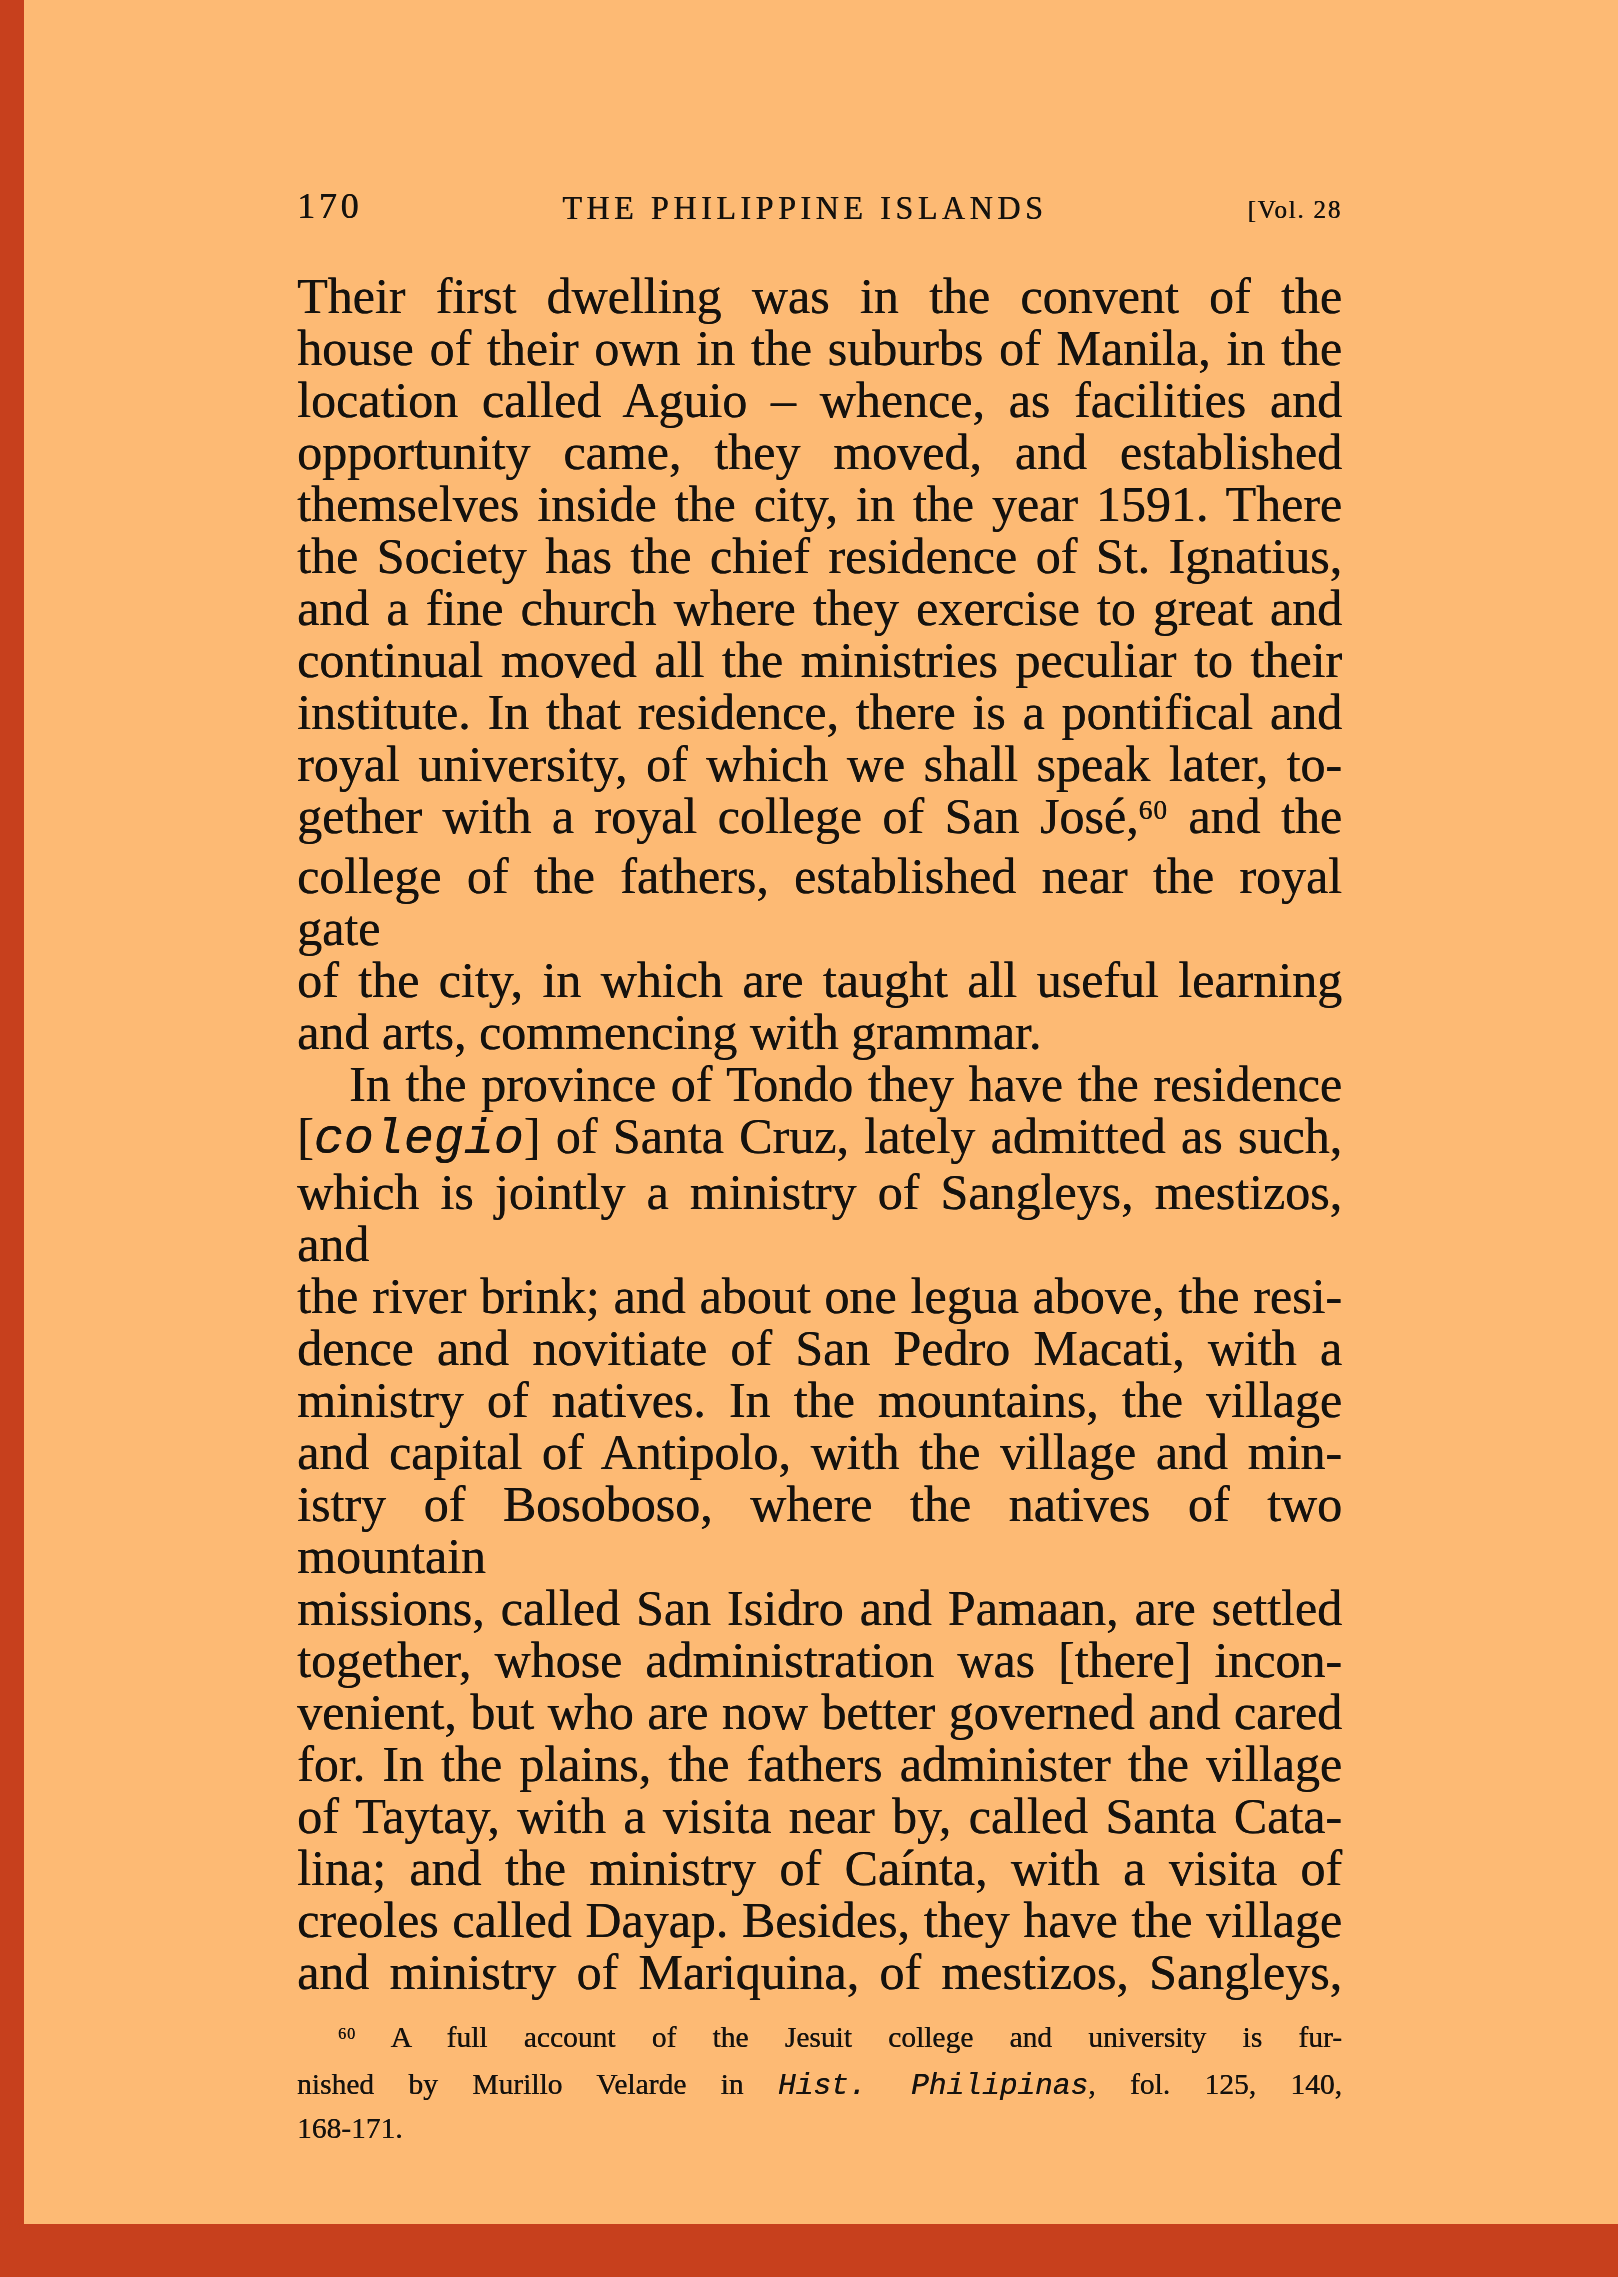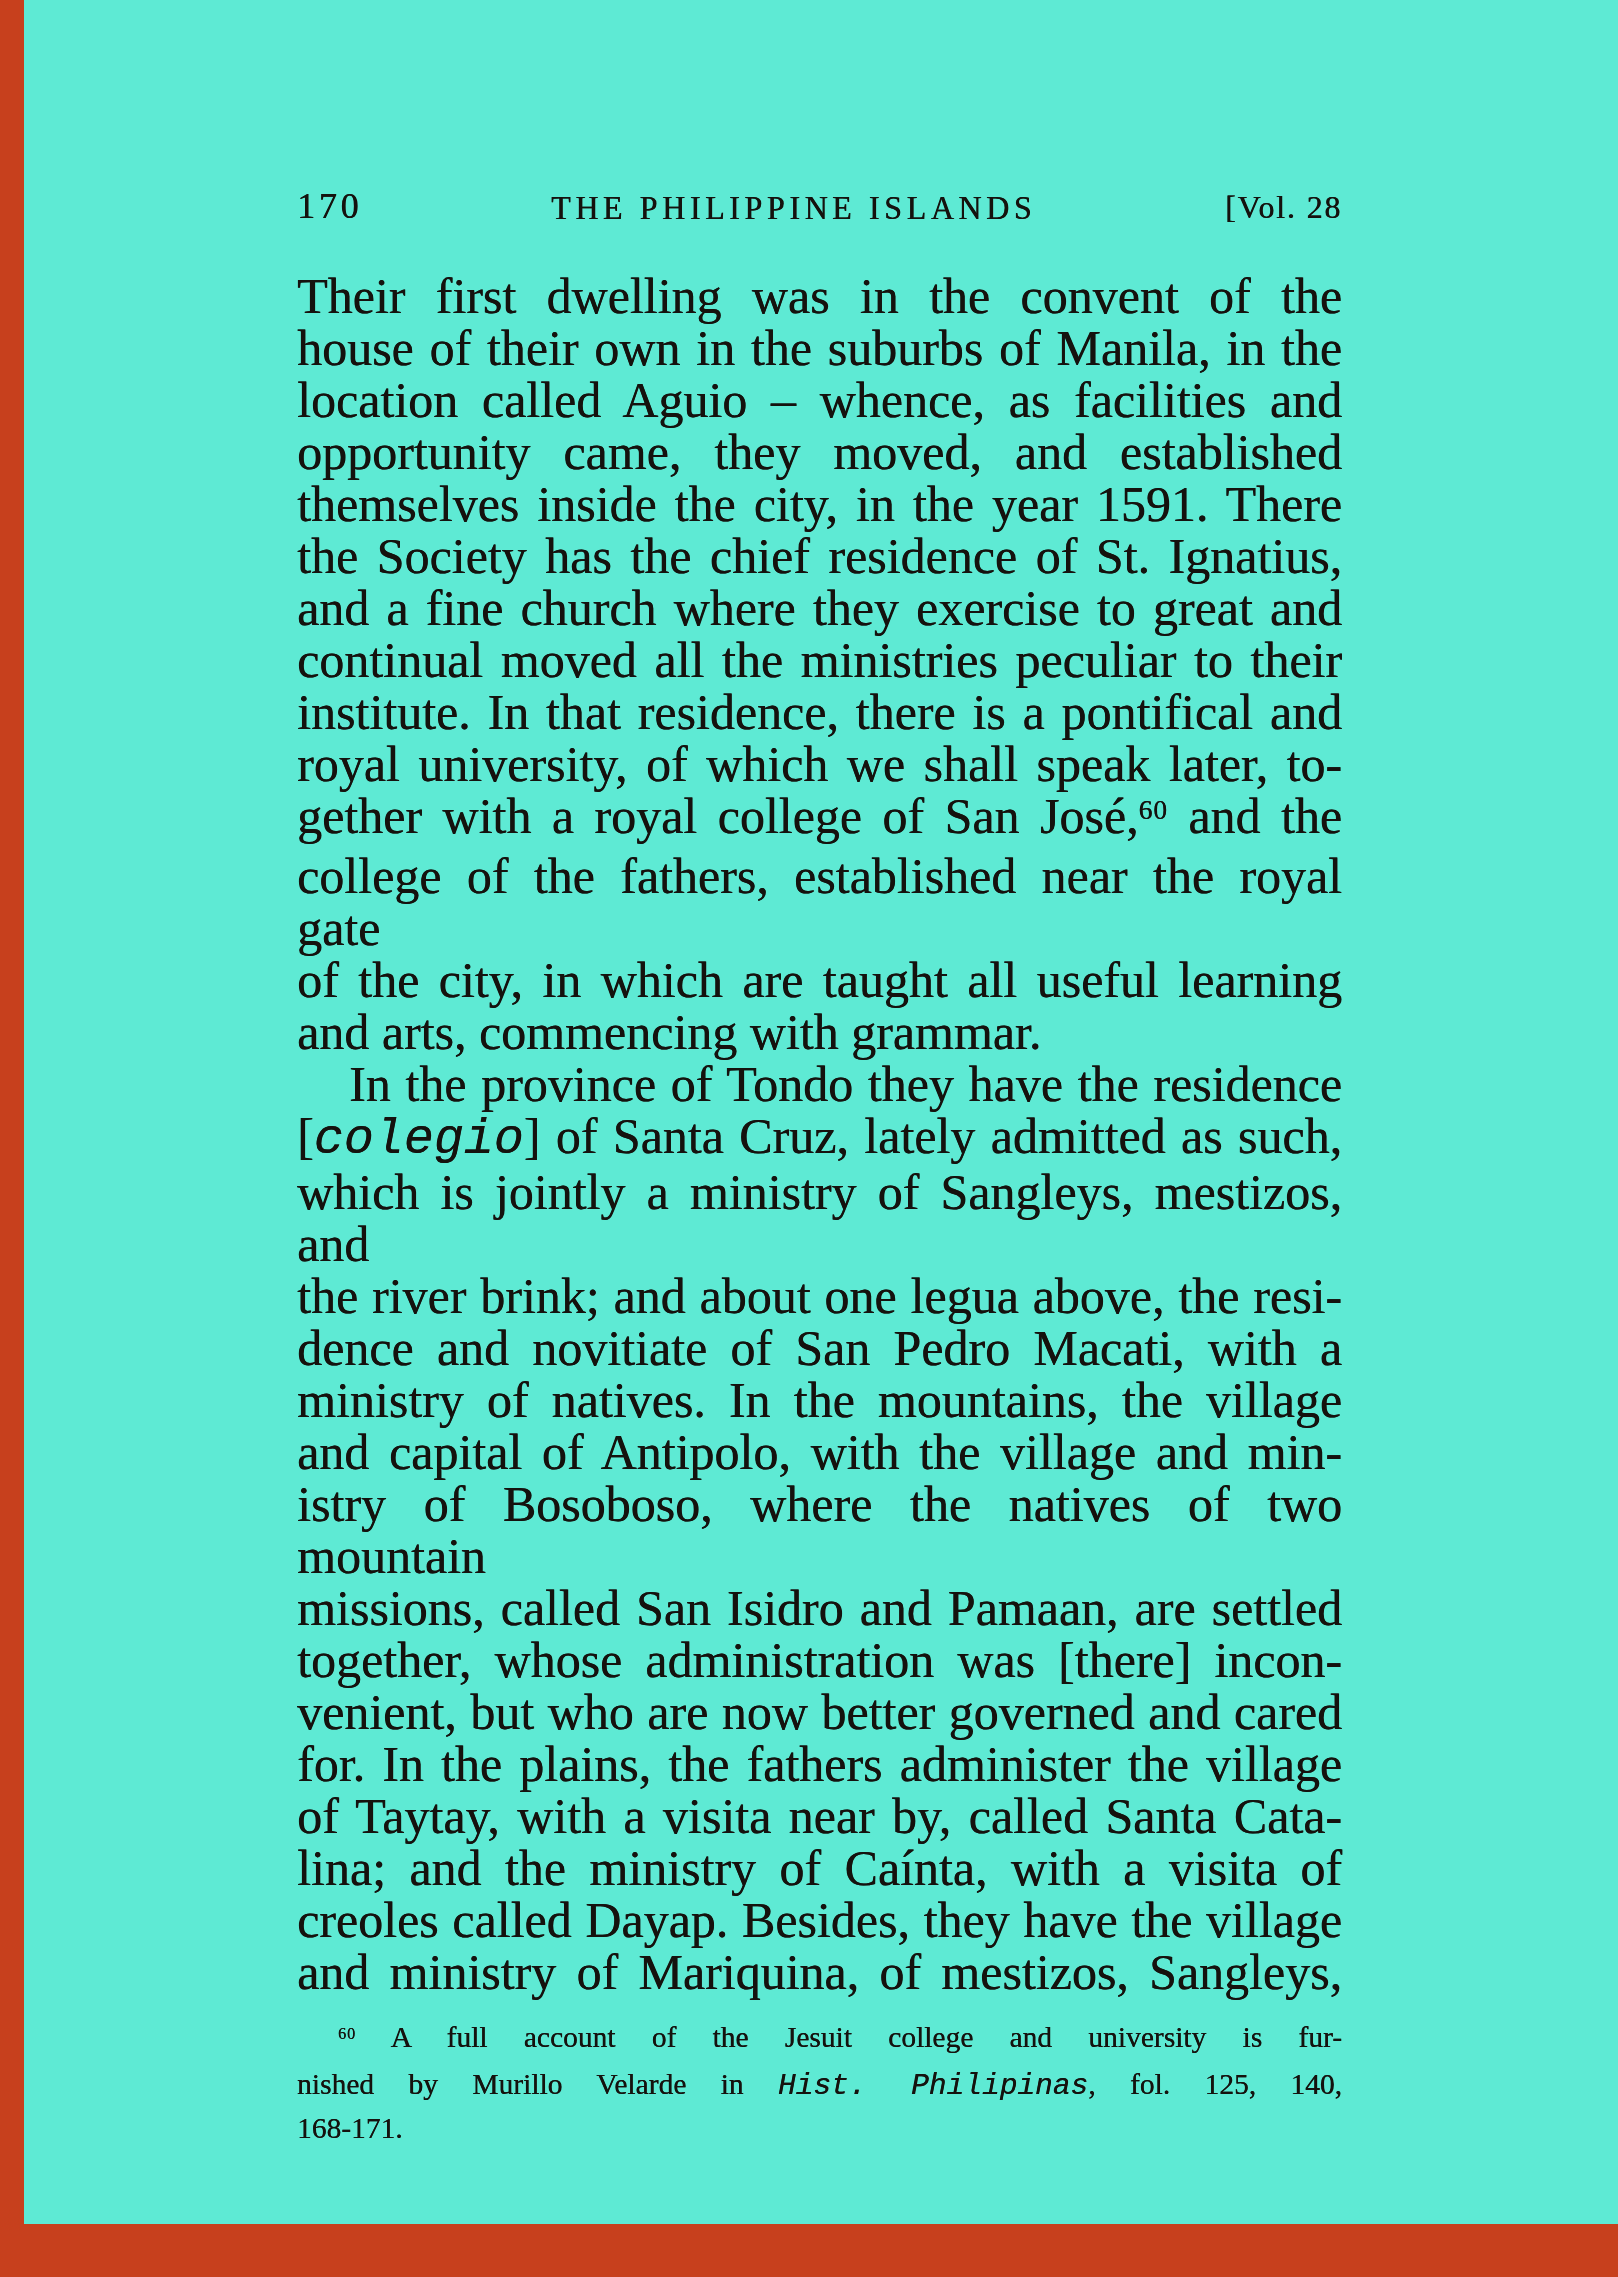--- a/index.html
+++ b/index.html
@@ -5,21 +5,21 @@
   html, body { margin: 0; padding: 0; }
   body {
     width: 1619px; height: 2278px;
     background: #ffffff;
     font-family: "Liberation Serif", serif;
     color: #15120e;
   }
   .page {
     position: relative;
     width: 1619px; height: 2278px;
-    background: #5eead4;
+    background: #fdba74;
     overflow: hidden;
   }
   
   .edge-left {
     position: absolute; left: 0; top: 0;
     width: 24px; height: 2278px;
   }
   .edge-bottom {
     position: absolute; left: 0; top: 2224px;
     width: 1619px; height: 54px;
@@ -27,21 +27,21 @@
   .content {
     position: absolute; left: 297px; top: 185px; width: 1045px;
   }
   .running-header {
     display: flex; justify-content: space-between; align-items: baseline;
     height: 46px;
     text-shadow: 0.5px 0 0 currentColor;
   }
   .pageno  { font-size: 36px; letter-spacing: 3.7px; }
   .rtitle  { font-size: 32px; letter-spacing: 4.6px; transform: scaleY(1.08); }
-  .vol     { font-size: 32px; letter-spacing: 1.8px; font-family: Liberation Serif, serif; }
+  .vol     { font-size: 25px; letter-spacing: 1.8px; font-family: Liberation Serif, serif; }
   .bodytext {
     margin-top: 39px;
     font-size: 50px;
     line-height: 52px;
     text-shadow: 0.4px 0 0 currentColor;
   }
   .footnote {
     margin-top: 18px;
     font-size: 29.5px;
     line-height: 42px;

